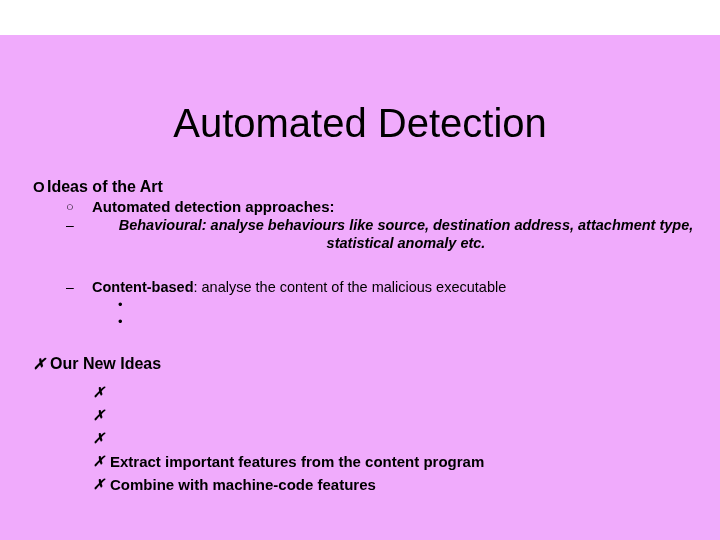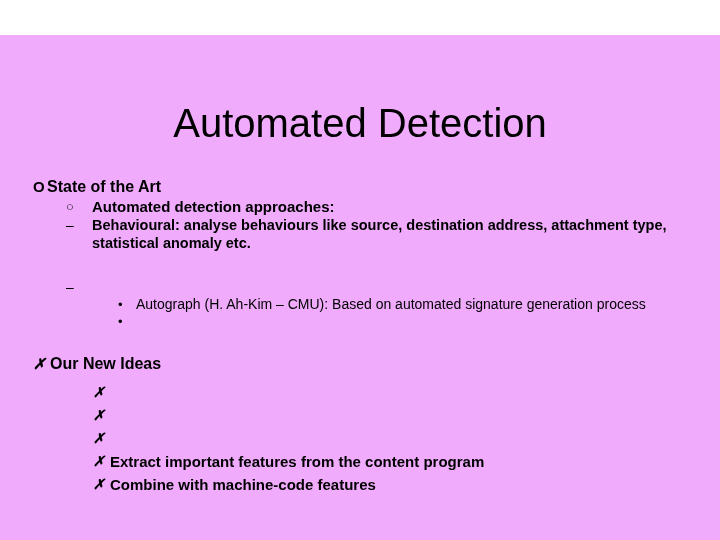--- a/index.html
+++ b/index.html
@@ -103,21 +103,23 @@
     line-height: 18px;
     padding-left: 66px;
     font-weight: 400;
   }
   .lvl3 .bullet {
     width: 26px;
     font-size: 14px;
     font-weight: 400;
   }
   .lvl3.italicbold .text {
-    font-weight: bold;
+    font-style: italic;
+    font-weight: bold;
+    text-align: center;
   }
   .lvl3 .strong { font-weight: bold; }
 
   
   .lvl4 {
     font-size: 14px;
     line-height: 17px;
     padding-left: 118px;
     font-weight: 400;
   }
@@ -150,42 +152,42 @@
 <div class="slide">
 
   <div class="slide-title">Automated Detection</div>
 
   <div class="body">
 
     <div class="block">
 
       <div class="line lvl1">
         <span class="bullet">O</span>
-        <span class="text">State of the Art</span>
+        <span class="text">Ideas of the Art</span>
       </div>
 
       <div class="line lvl2">
         <span class="bullet">○</span>
         <span class="text">Automated detection approaches:</span>
       </div>
 
       <div class="line lvl3 italicbold">
         <span class="bullet">–</span>
         <span class="text">Behavioural: analyse  behaviours like source, destination address, attachment type, statistical anomaly etc.</span>
       </div>
 
       <div class="gap-blank"></div>
 
       <div class="line lvl3">
         <span class="bullet">–</span>
+        <span class="text"><span class="strong">Content-based</span><span>: analyse the content of the malicious executable</span></span>
       </div>
 
       <div class="line lvl4">
         <span class="bullet">•</span>
-        <span class="text">Autograph (H. Ah-Kim – CMU): Based on automated signature generation process</span>
       </div>
 
       <div class="line lvl4">
         <span class="bullet">•</span>
       </div>
 
     </div>
 
     <div class="gap-section"></div>
 

